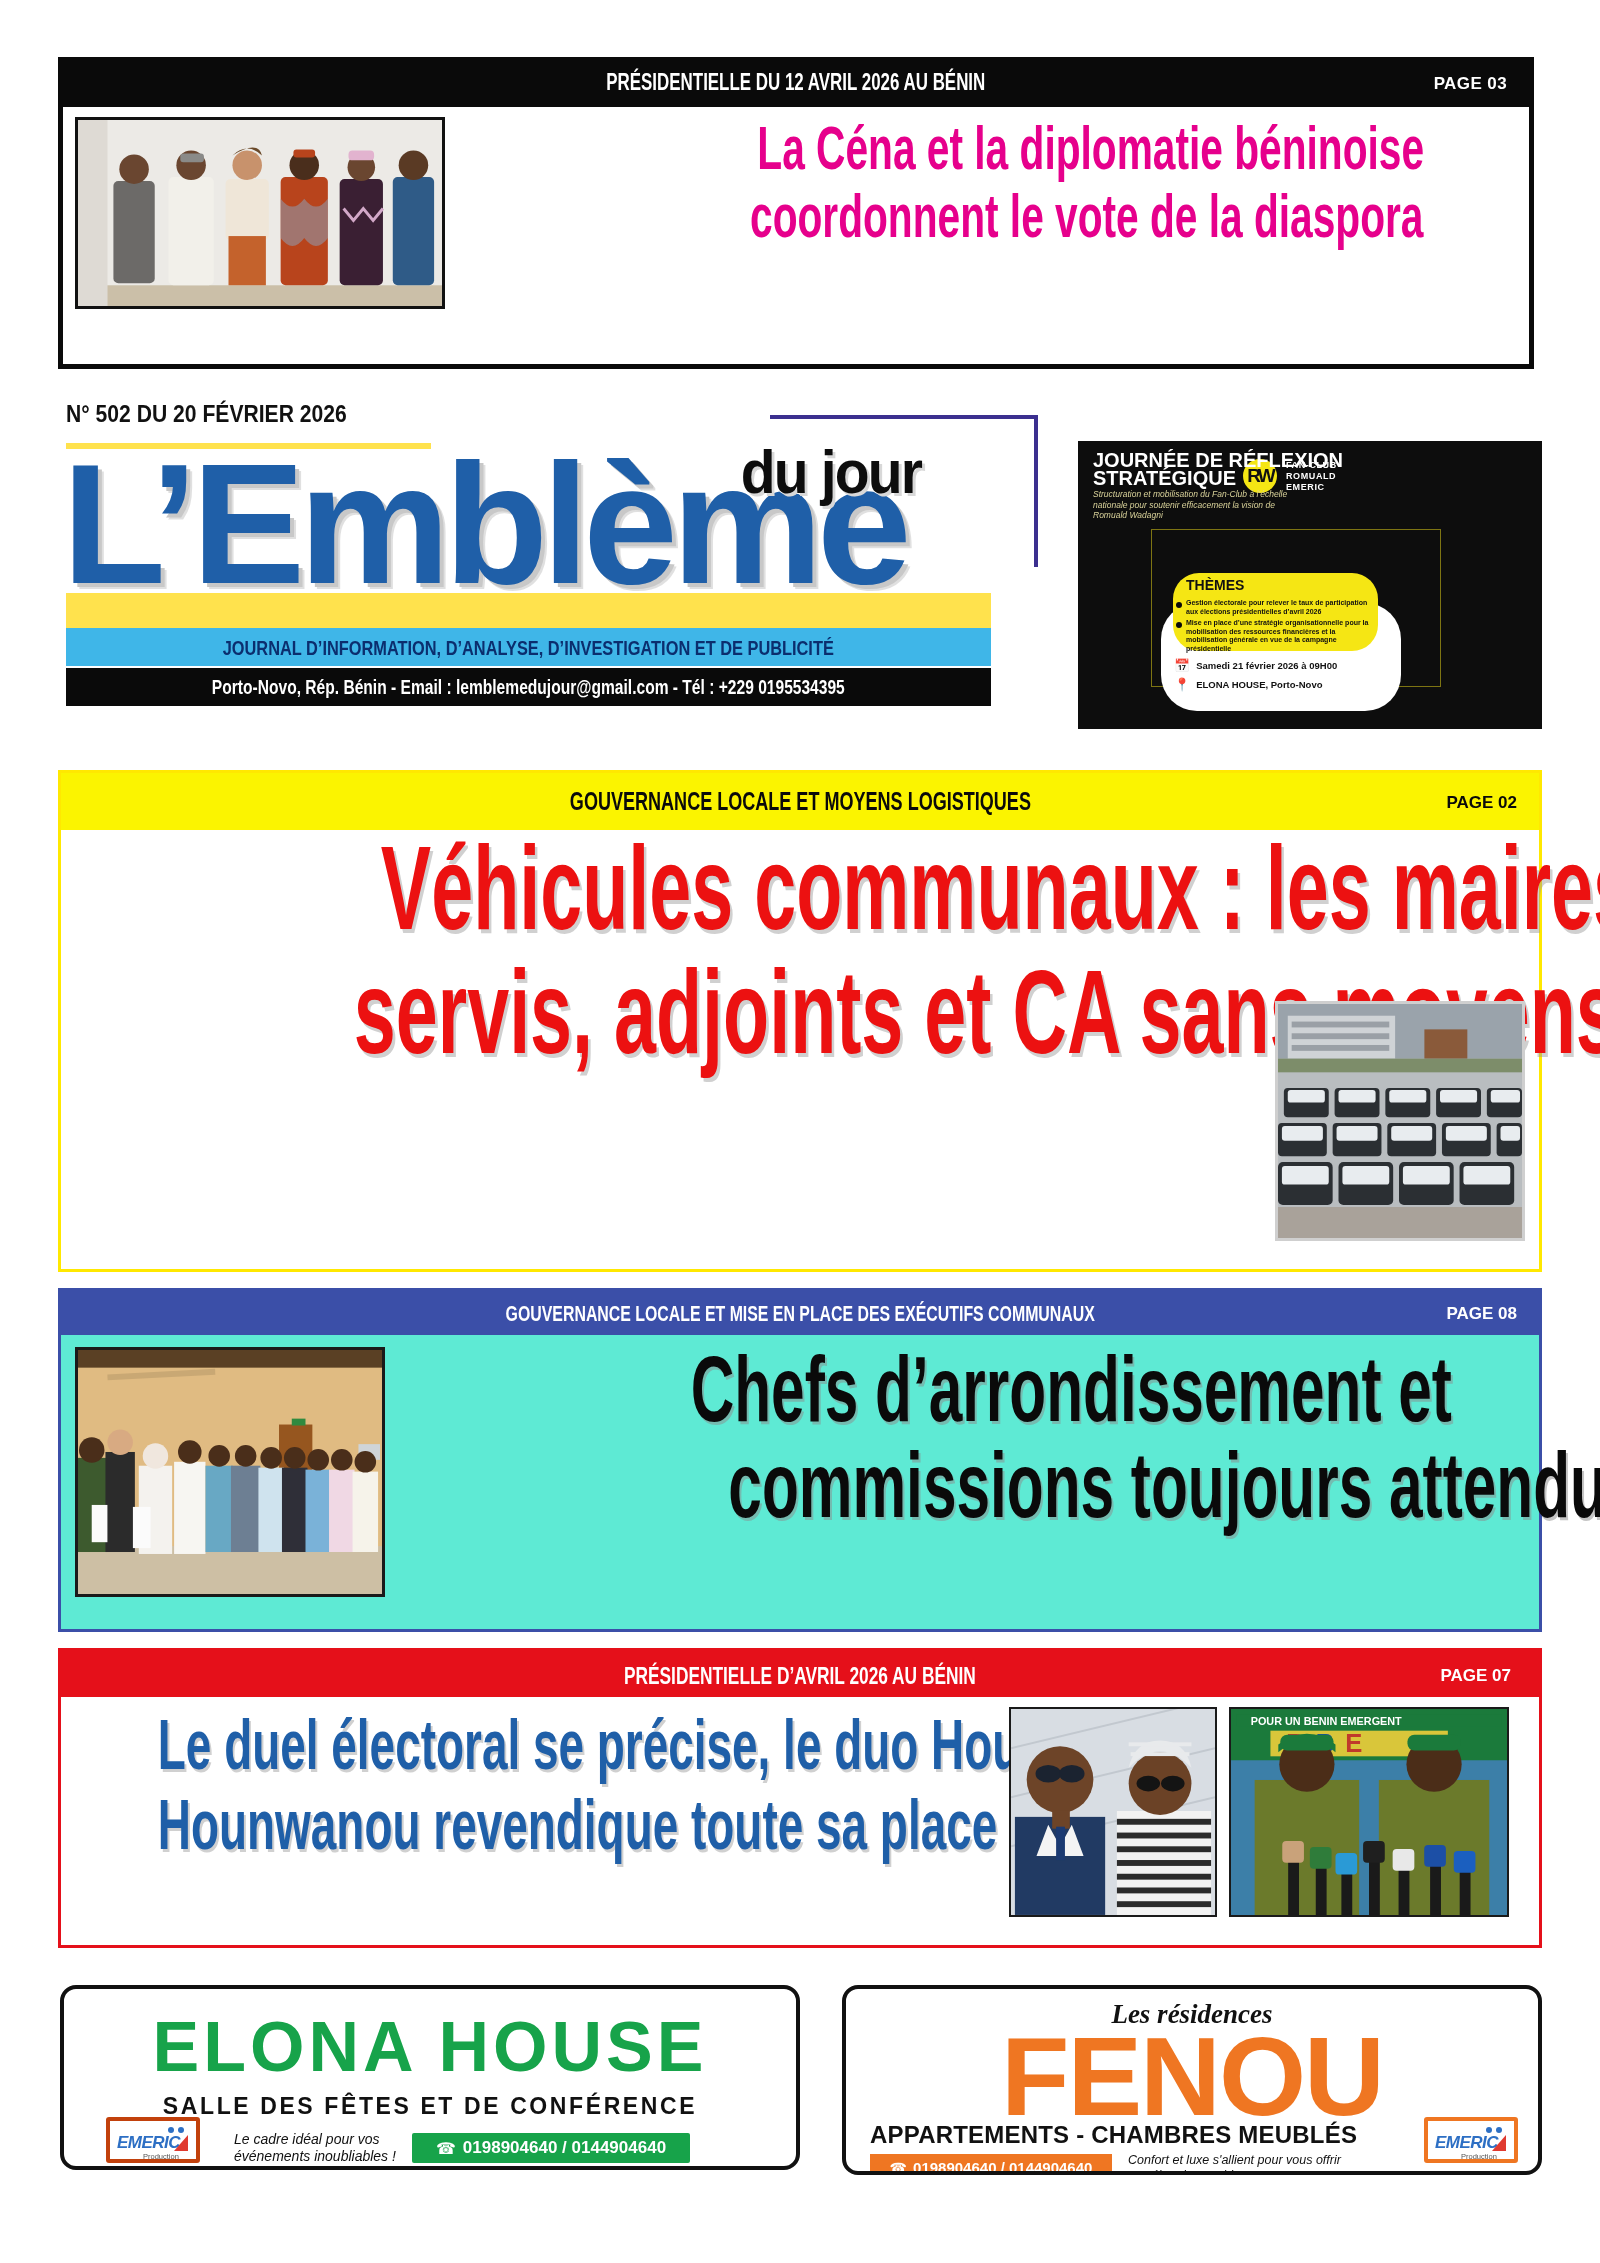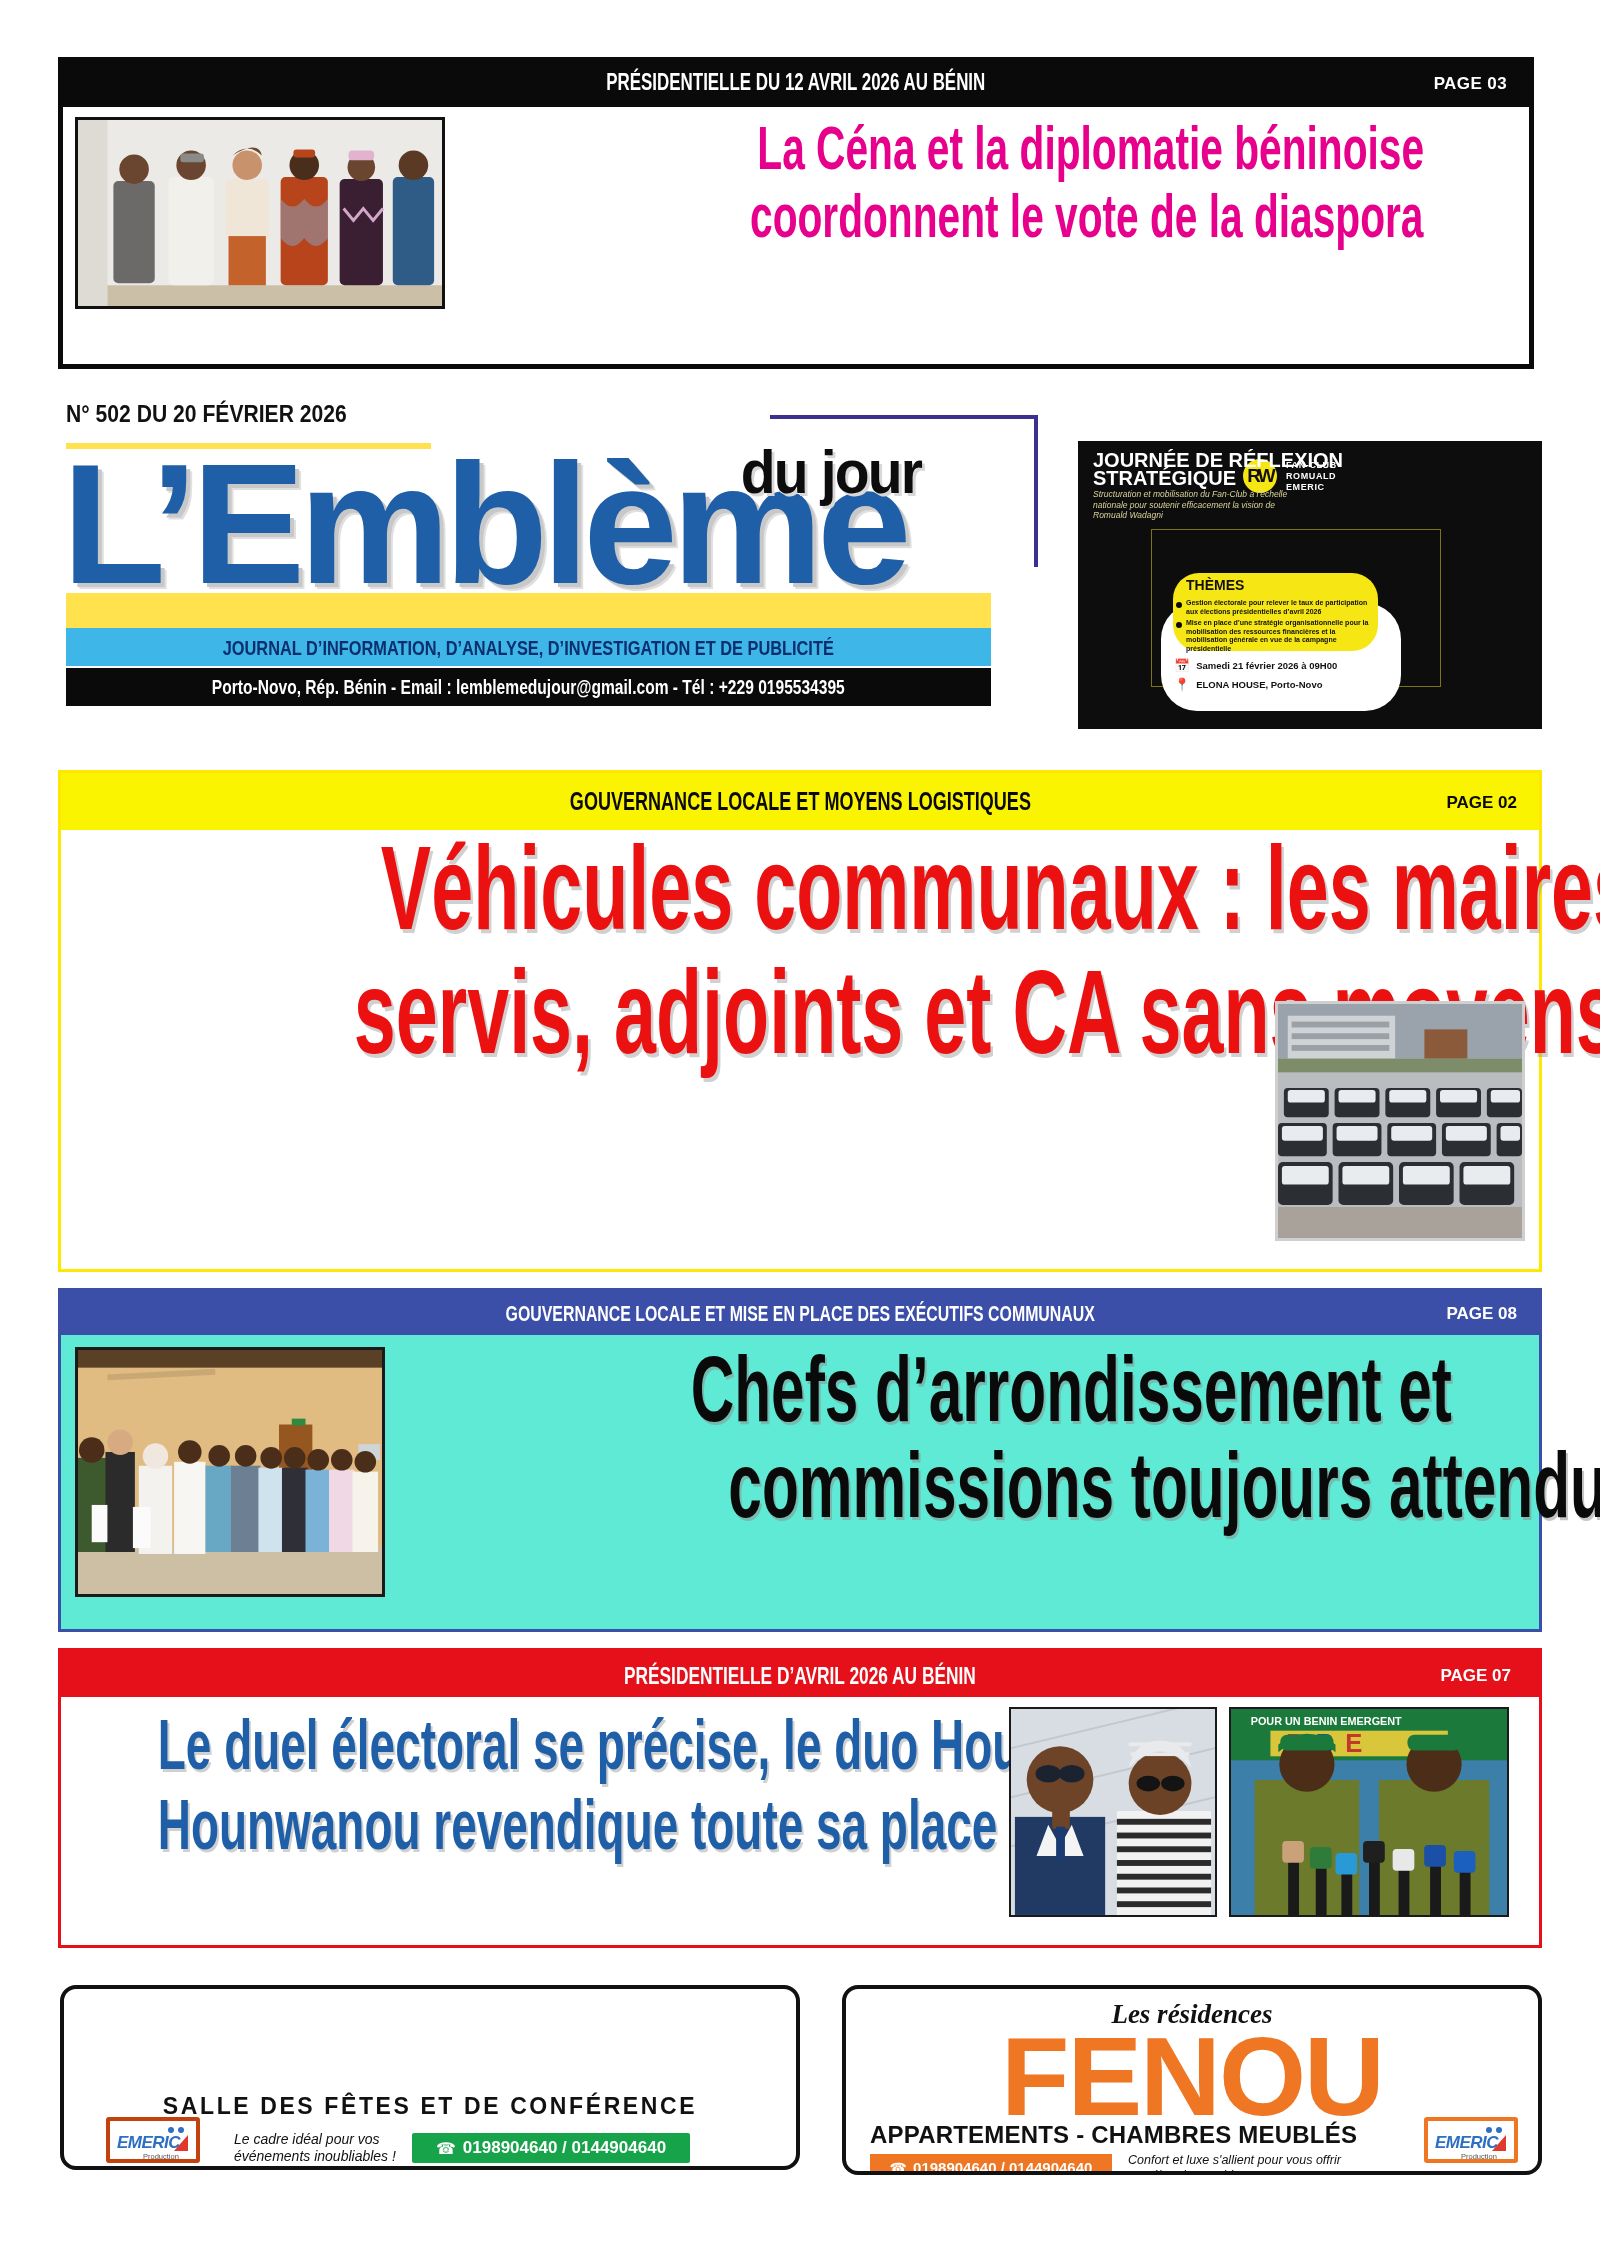--- a/index.html
+++ b/index.html
@@ -592,20 +592,21 @@
           <rect x="202" y="154" width="11" height="56" fill="#1a1a1a"></rect>
             <rect x="196" y="138" width="22" height="22" rx="4" fill="#1c4fa6"></rect>
           <rect x="232" y="160" width="11" height="50" fill="#1a1a1a"></rect>
             <rect x="226" y="144" width="22" height="22" rx="4" fill="#1b5fbf"></rect>
         </g>
       </svg>
     </div>
   </div>
 
   <div class="ad-elona">
+    <div class="elona-title">ELONA  HOUSE</div>
     <div class="elona-sub">SALLE DES FÊTES ET DE CONFÉRENCE</div>
     <div class="emeric" style="left:42px; top:128px;">
       <div class="nm">EMERIC</div>
       <div class="pd">Production</div>
       <div class="d1"></div>
       <div class="d2"></div>
       <div class="swoosh"></div>
     </div>
     <div class="elona-tag">Le cadre idéal pour vos événements inoubliables !</div>
     <div class="elona-phone">

